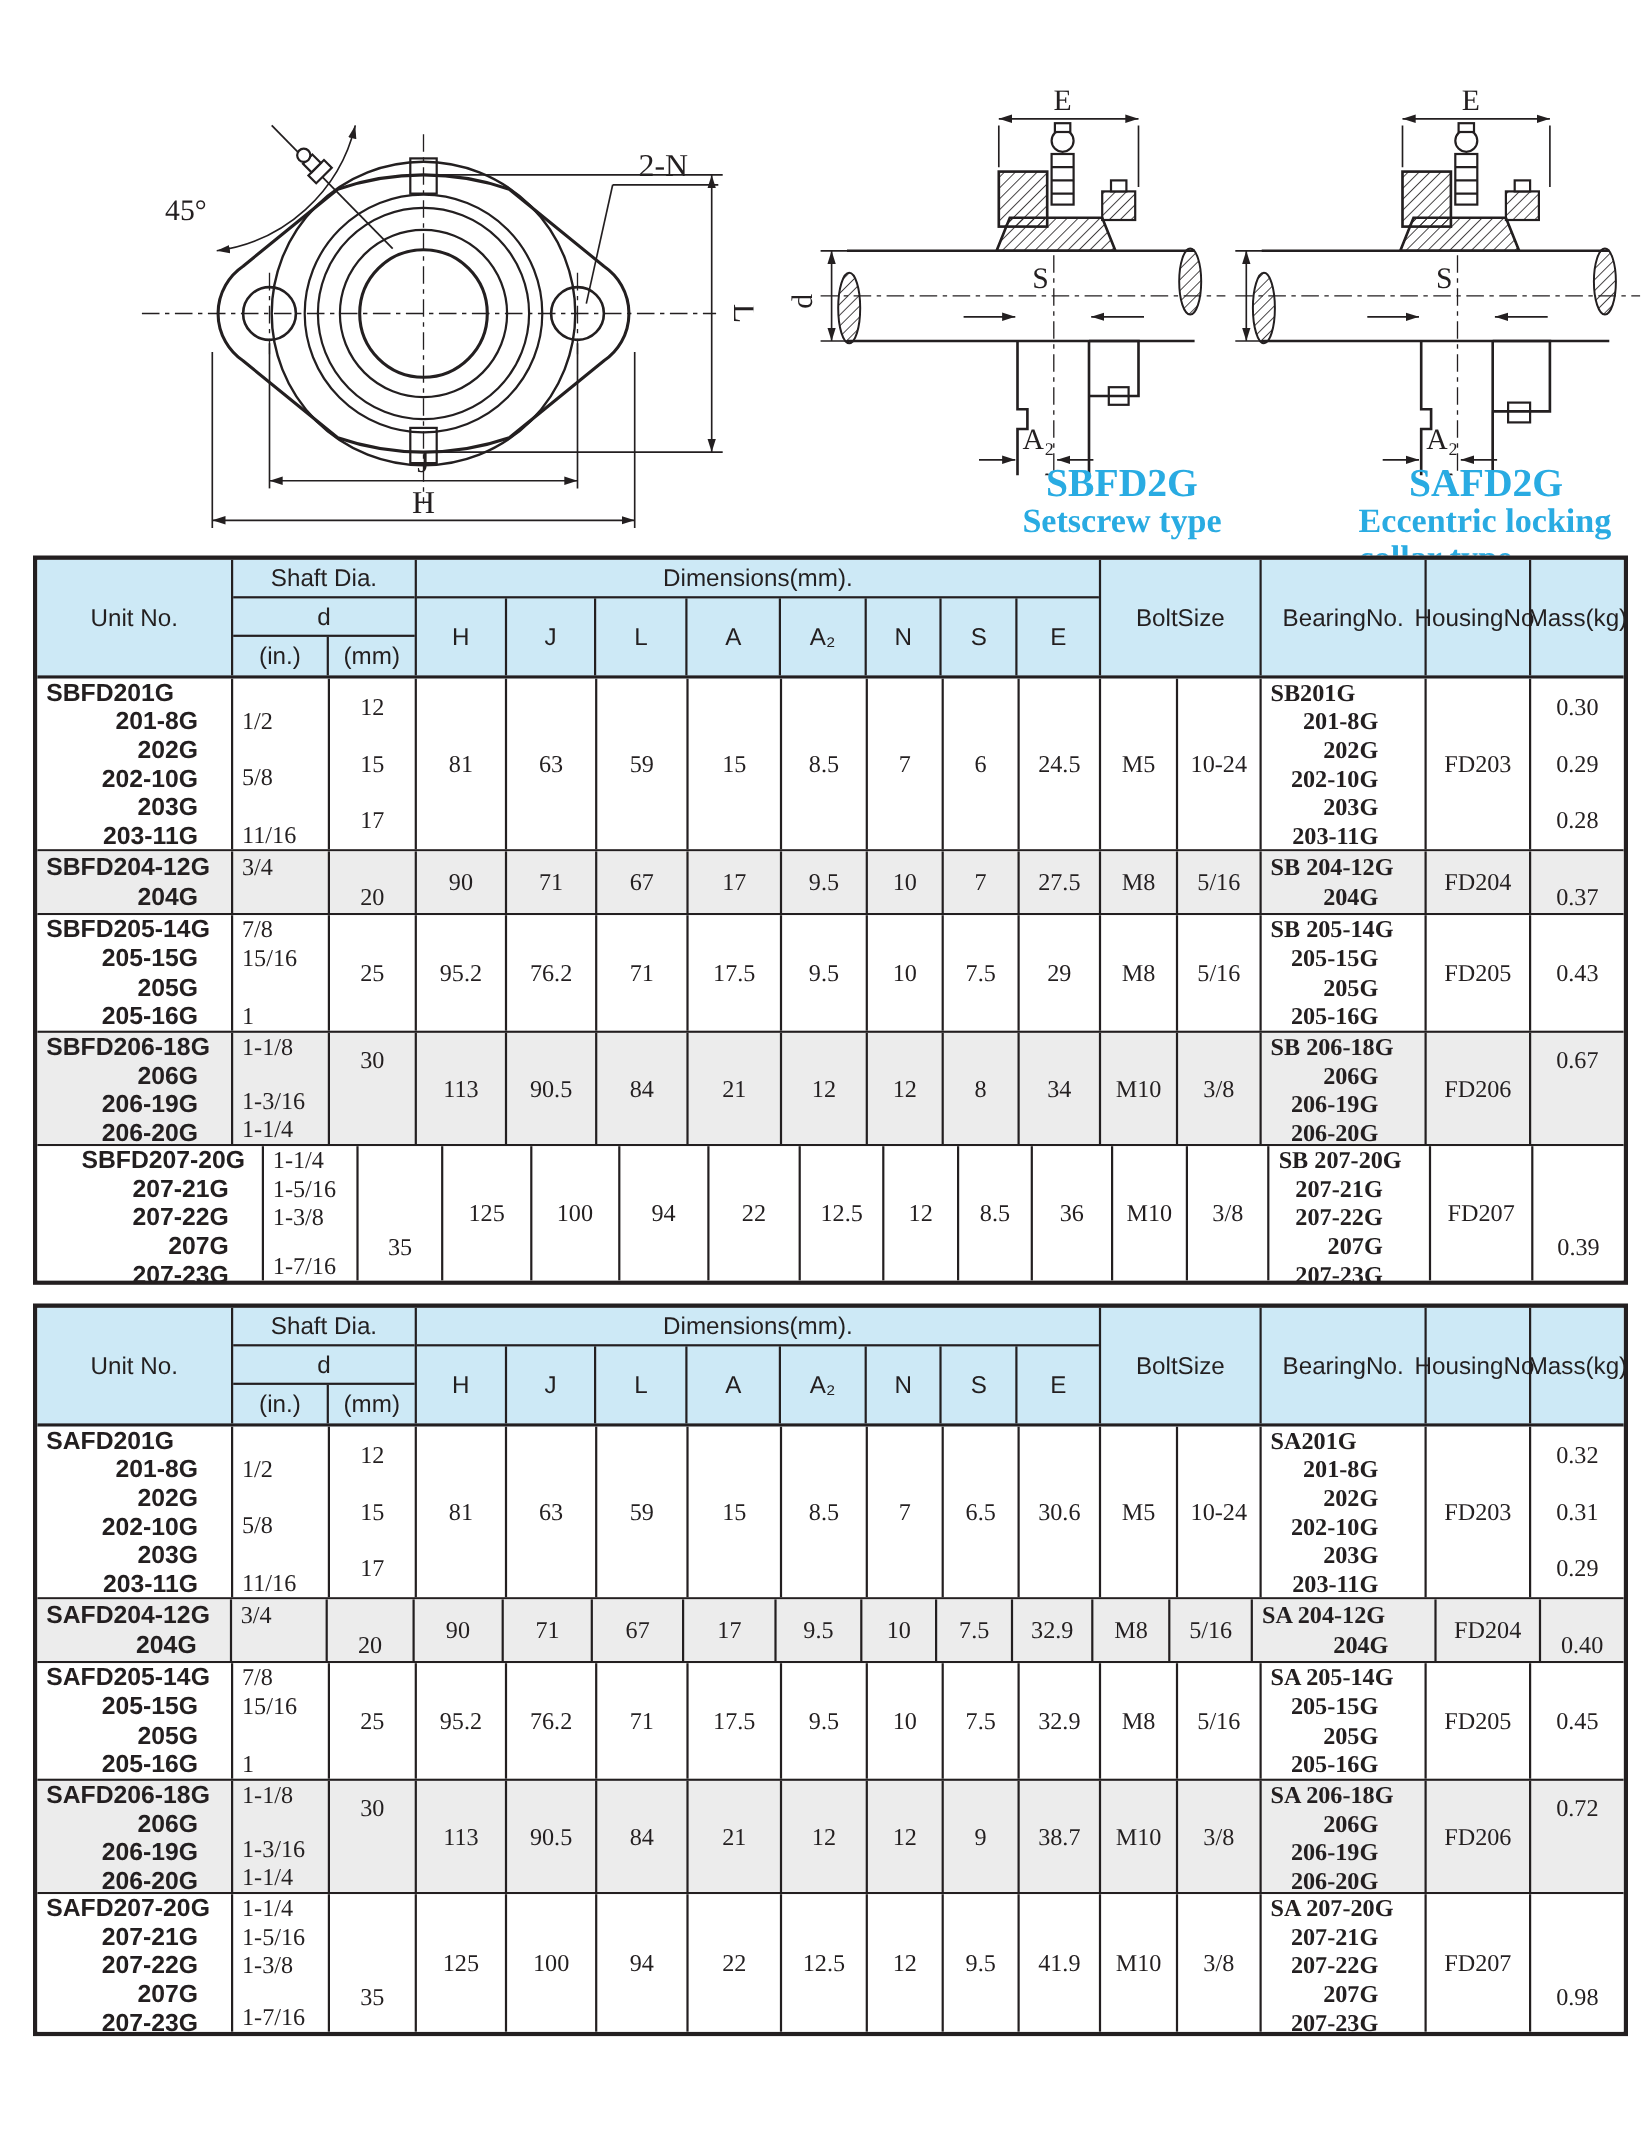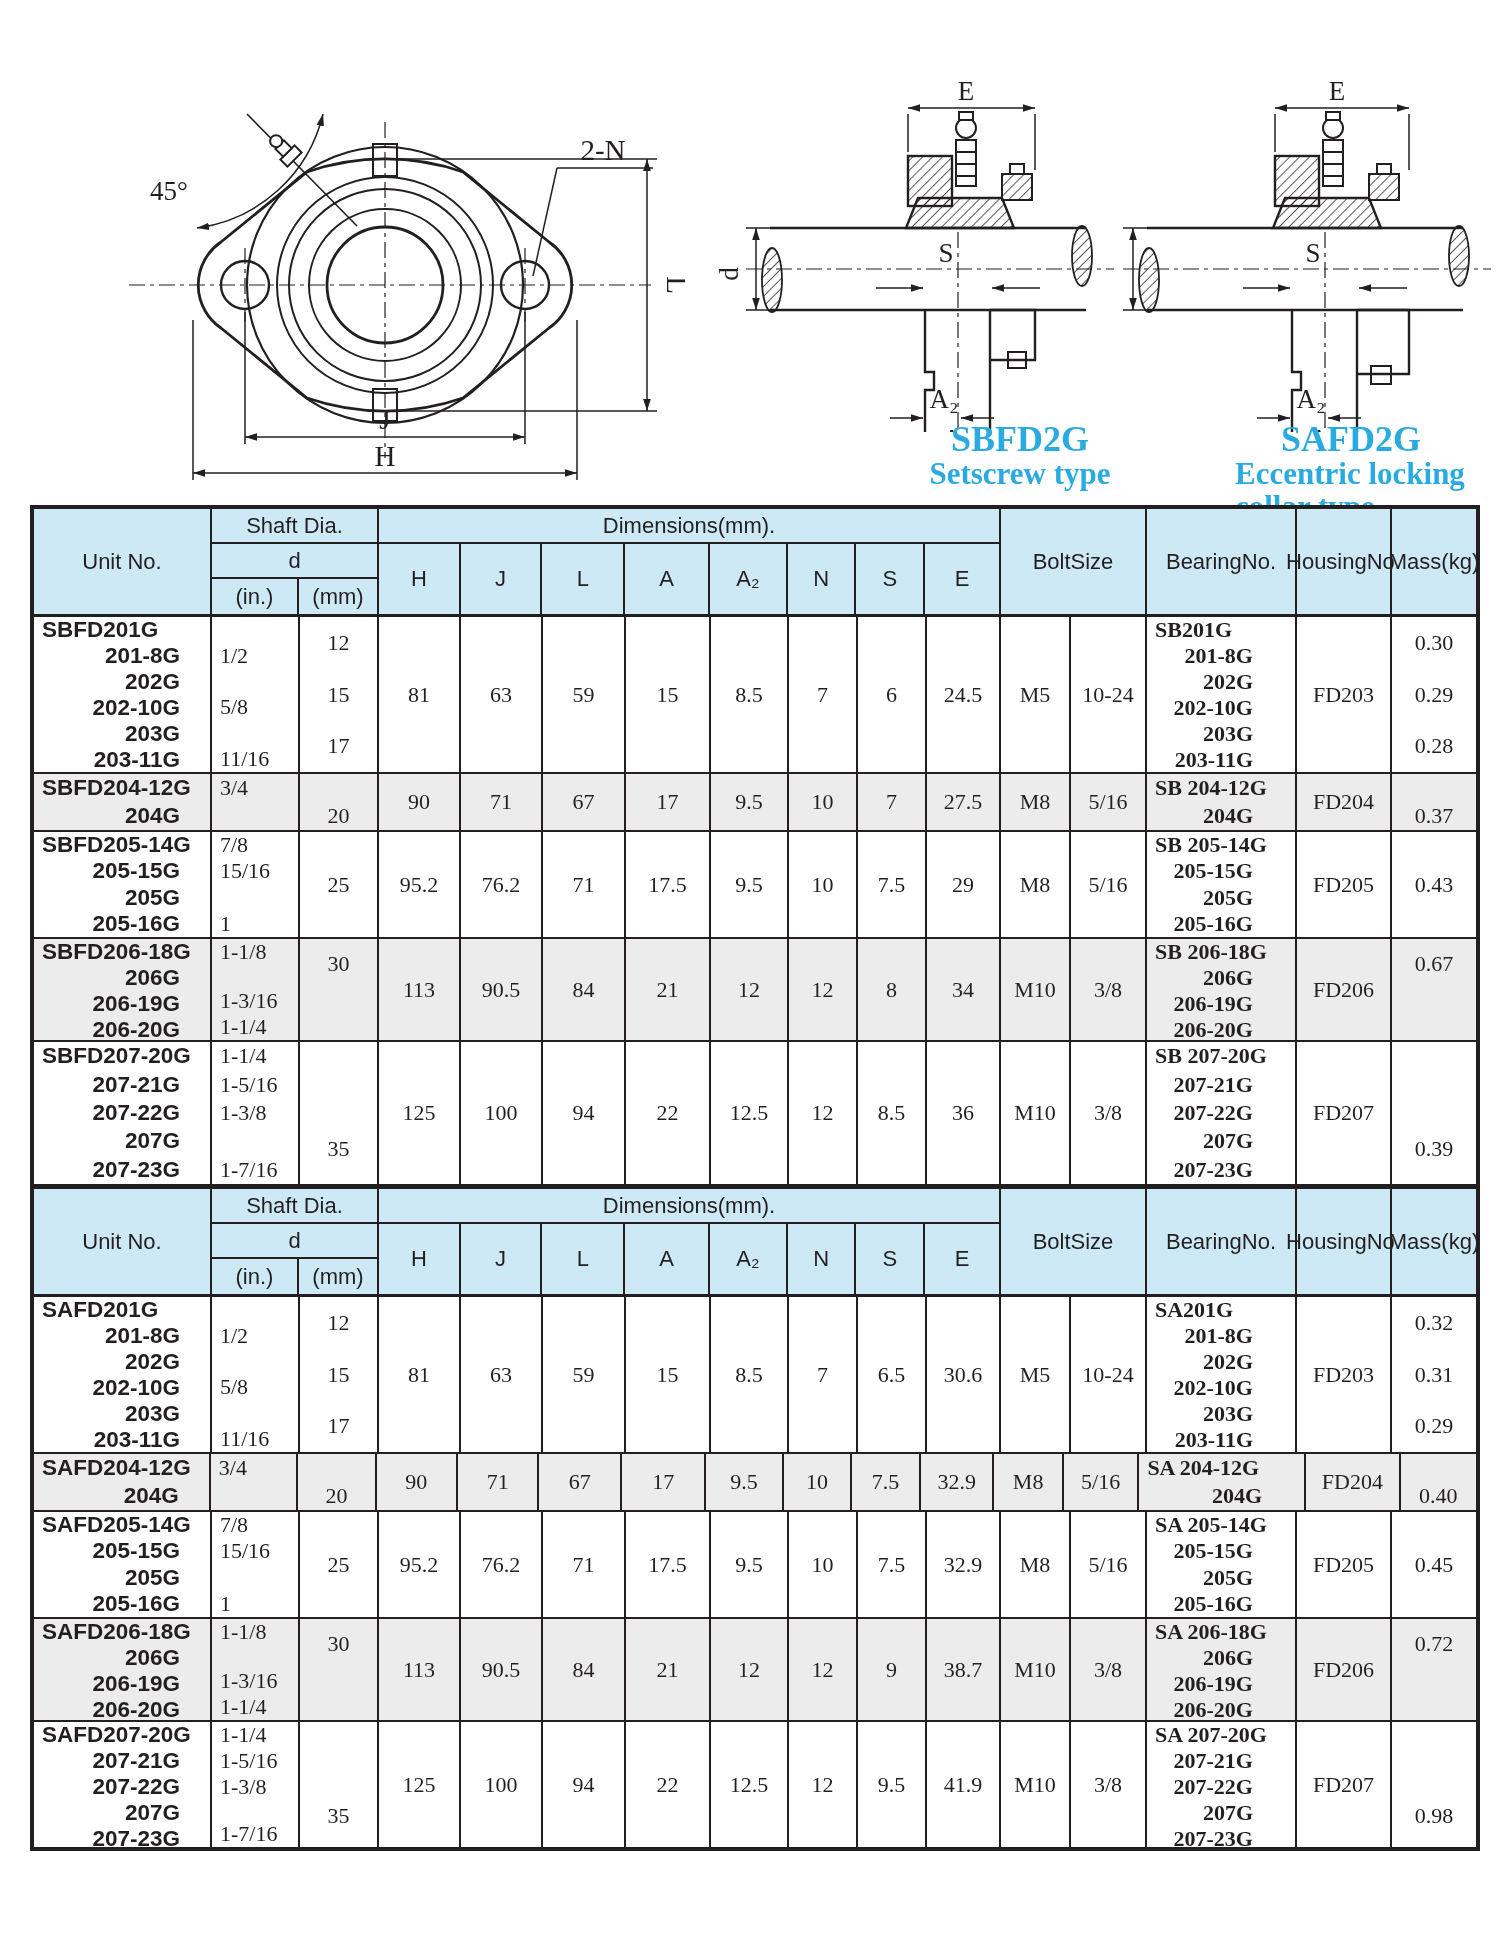--- a/index.html
+++ b/index.html
@@ -664,21 +664,21 @@
           </div>
           <div class="cell c-mass stack" style="width: 84px;">
             <div class="ln first">
               <span>0.67</span>
             </div>
             <div class="ln">
               <span></span>
             </div>
           </div>
         </div>
-        <div class="trow" style="height: 142px;">
+        <div class="trow" style="height: 122px; padding-left: 32px;">
           <div class="cell c-unit stack" style="width: 178px;">
             <div class="ln first">
               <span>SBFD207-20G</span>
             </div>
             <div class="ln">
               <span>207-21G</span>
             </div>
             <div class="ln">
               <span>207-22G</span>
             </div>

